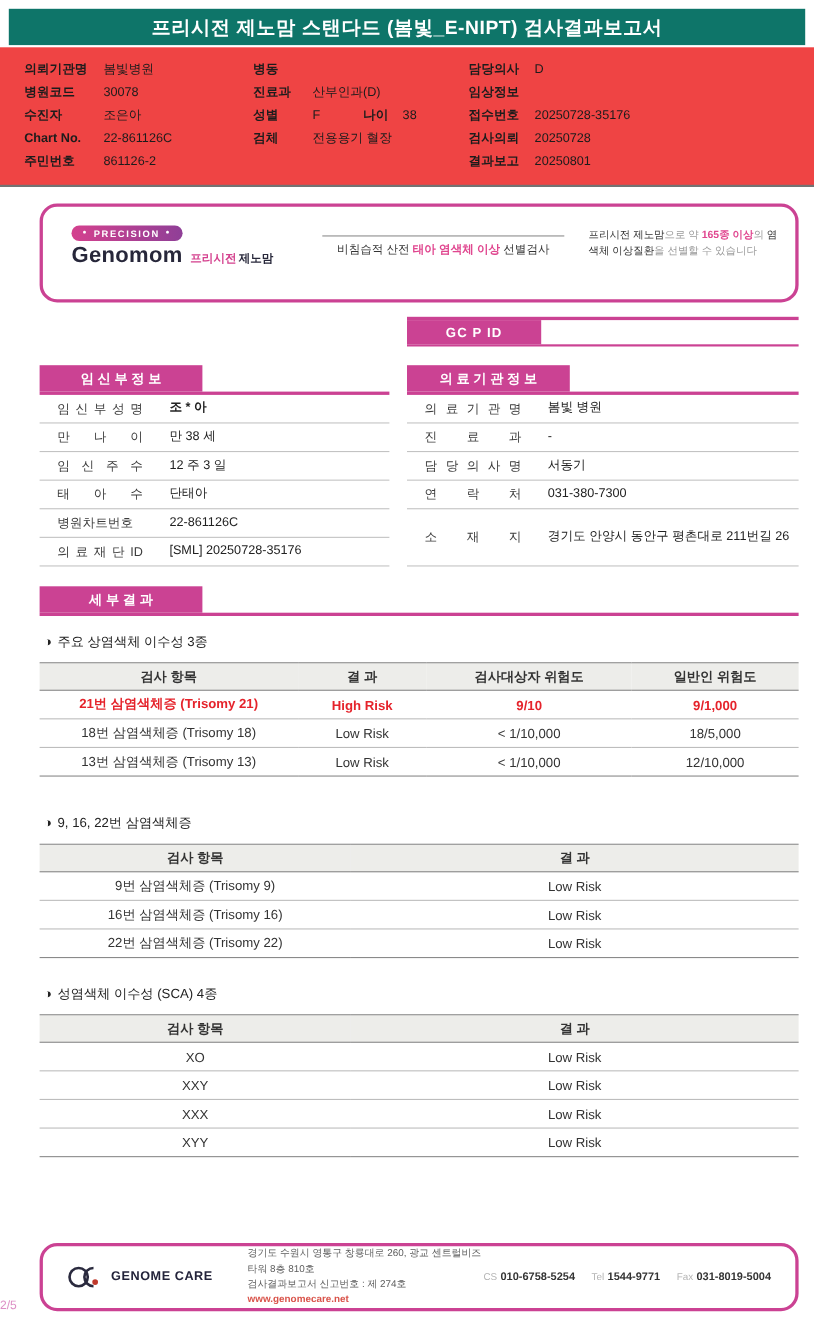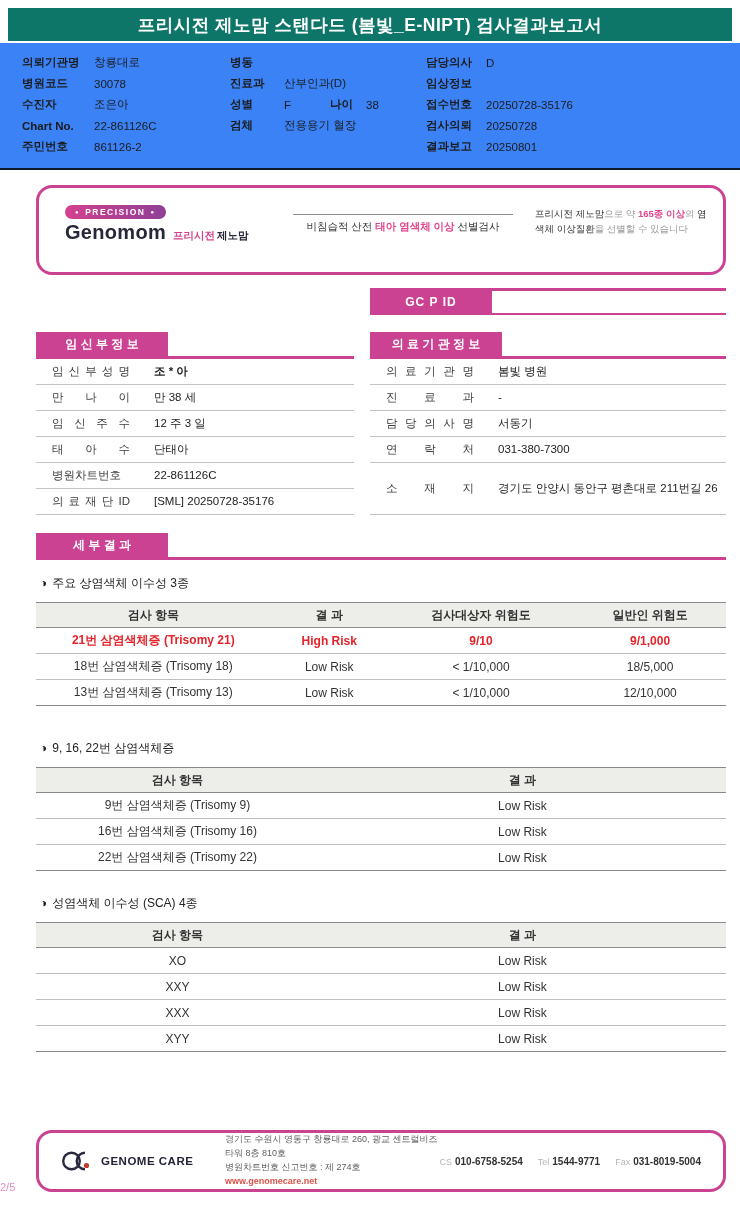--- a/index.html
+++ b/index.html
@@ -9,21 +9,21 @@
     font-family:"Liberation Sans","DejaVu Sans",sans-serif; color:#222;
   }
   
   .banner {
     margin:8px 8px 0 8px; height:33px; background:#0e7569; color:#fff;
     display:flex; align-items:center; justify-content:center;
     font-size:17.5px; font-weight:700; letter-spacing:0.5px;
   }
   
   .info-block {
-    margin-top:2px; background:#3b82f6; border-bottom:2px solid #0f172a;
+    margin-top:2px; background:#ef4444; border-bottom:2px solid #737373;
     padding:9px 0 11px 22px; display:flex; font-size:11.5px; color:#1c1c1c;
   }
   .info-col { display:flex; flex-direction:column; }
   .c1 { width:208px; } .c2 { width:196px; } .c3 { flex:1; }
   .info-row { display:flex; height:21px; align-items:center; }
   .ilab { font-weight:700; flex:0 0 auto; }
   .c1 .ilab { width:72px; } .c2 .ilab { width:54px; } .c3 .ilab { width:60px; }
   .ival2 { width:46px; }
   .ilab2 { font-weight:700; width:36px; }
   
@@ -59,21 +59,21 @@
   }
   .gcp-label { width:122px; background:#cb4293; color:#fff; font-weight:700;
     font-size:12px; text-align:center; padding:4px 0; letter-spacing:1px; }
   .gcp-value { flex:1; text-align:center; font-weight:700; font-size:13.5px;
     color:#101010; padding:4px 0; letter-spacing:0.8px; }
   
   .twocol { display:flex; margin-top:17px; gap:16px; }
   .col-left { width:318px; } .col-right { flex:1; }
   .sec-head { border-bottom:3px solid #cb4293; display:flex; }
   .sec-title { background:#cb4293; color:#fff; font-size:12px; font-weight:700;
-    padding:4px 0 3px; width:132px; text-align:center; }
+    padding:4px 0 3px; width:148px; text-align:center; }
   .itable { width:100%; }
   .irow { display:flex; height:26px; align-items:center; border-bottom:1px solid #c3c3c3; font-size:11.5px; }
   .irow.tall { height:52px; }
   .klab { width:108px; color:#3c3c3c; text-align:justify; text-align-last:justify;
     padding:0 14px 0 16px; flex:0 0 auto; }
   .col-right .klab { width:118px; }
   .kval { padding-left:10px; color:#222; line-height:1.35; }
   .bold { font-weight:700; }
   
   .detail-head { margin-top:18px; }
@@ -106,21 +106,21 @@
 <body>
 
 <div class="banner">
   <span>프리시전 제노맘 스탠다드 (봄빛_E-NIPT) 검사결과보고서</span>
 </div>
 
 <div class="info-block">
   <div class="info-col c1">
     <div class="info-row">
         <span class="ilab">의뢰기관명</span>
-        <span>창룡대로</span>
+        <span>봄빛병원</span>
       </div>
     <div class="info-row">
         <span class="ilab">병원코드</span>
         <span>30078</span>
       </div>
     <div class="info-row">
         <span class="ilab">수진자</span>
         <span>조은아</span>
       </div>
     <div class="info-row">
@@ -369,21 +369,21 @@
   <div class="f-logo">
     <svg width="34" height="24" viewBox="0 0 34 24">
       <circle cx="10.5" cy="12" r="8.3" fill="none" stroke="#2a2a3e" stroke-width="2.4"></circle>
       <path d="M 24 3.7 a 8.3 8.3 0 1 0 0 16.6" fill="none" stroke="#2a2a3e" stroke-width="2.4"></path>
       <circle cx="25.5" cy="16.5" r="2.6" fill="#c0392b"></circle>
     </svg>
     <span class="f-logo-text">GENOME CARE</span>
   </div>
   <div class="f-addr">
     <div>경기도 수원시 영통구 창룡대로 260, 광교 센트럴비즈타워 8층 810호</div>
-    <div>병원차트번호 신고번호 : 제 274호</div>
+    <div>검사결과보고서 신고번호 : 제 274호</div>
     <a class="f-web" href="#">www.genomecare.net</a>
   </div>
   <div class="f-contacts">
     <span><span class="f-clabel">CS</span><span class="f-cnum">010-6758-5254</span></span>
     <span><span class="f-clabel">Tel</span><span class="f-cnum">1544-9771</span></span>
     <span><span class="f-clabel">Fax</span><span class="f-cnum">031-8019-5004</span></span>
   </div>
 </div>
 
 <div class="pageno">2/5</div>

